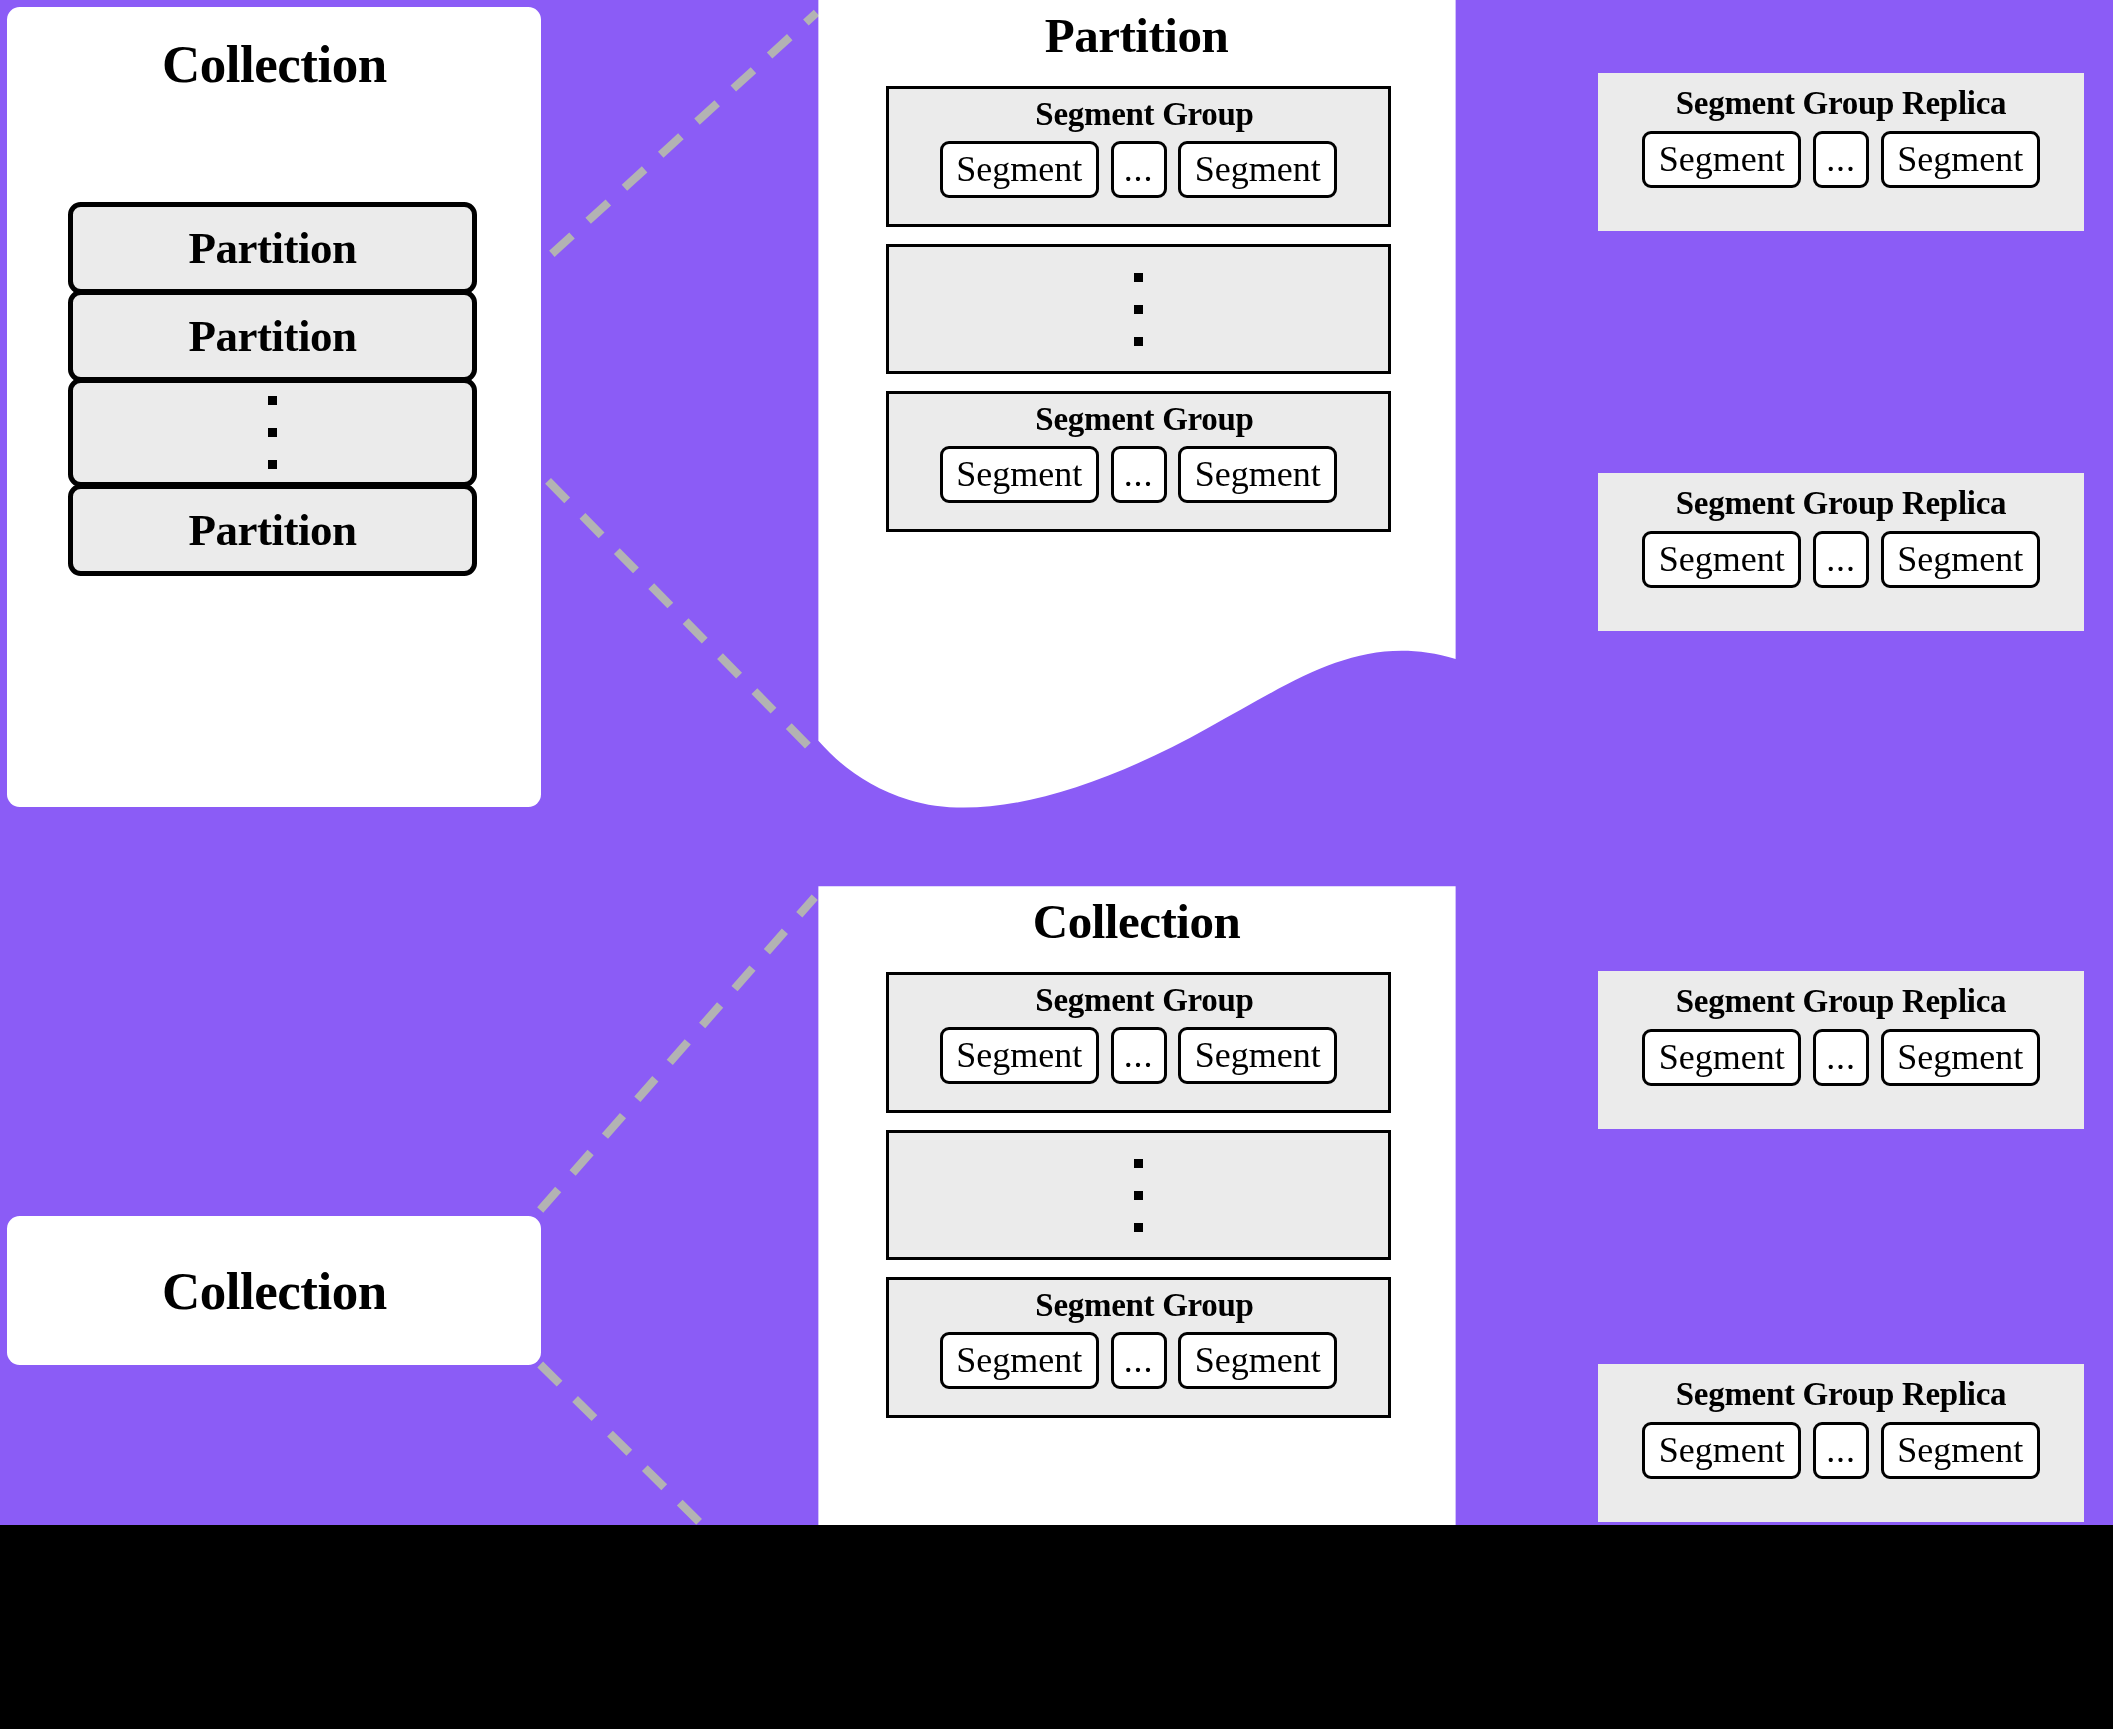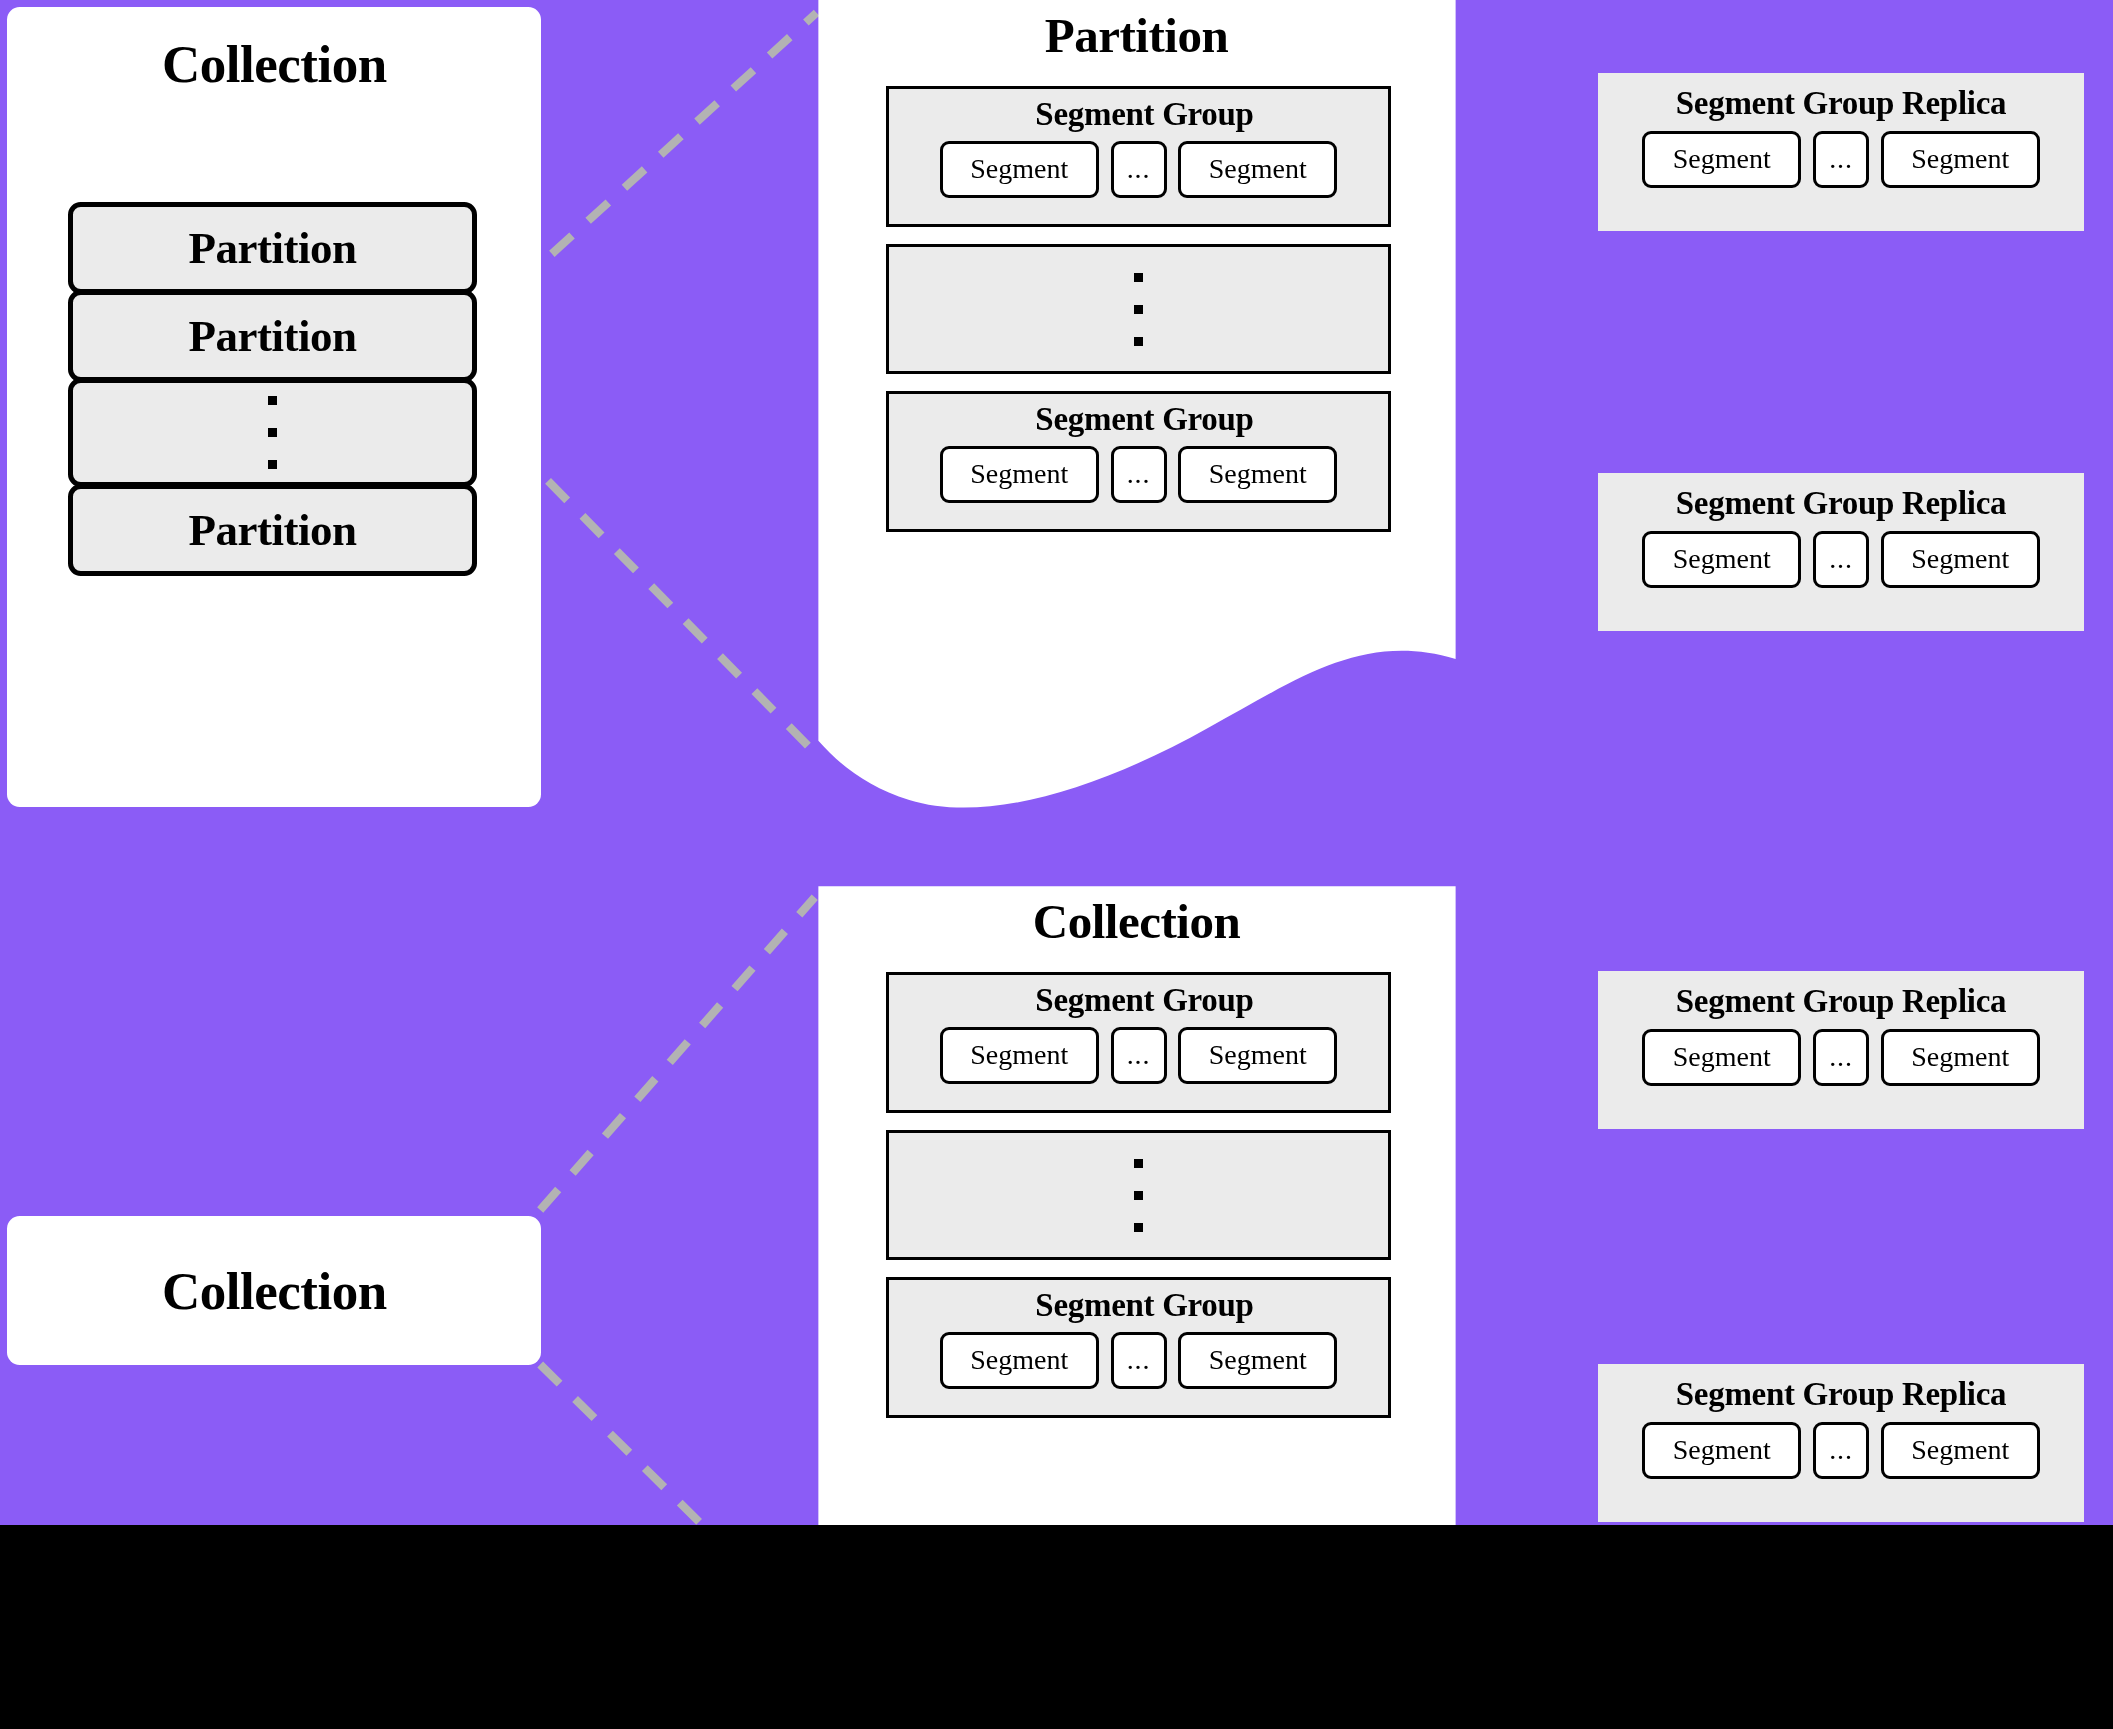--- a/index.html
+++ b/index.html
@@ -105,21 +105,21 @@
   }
   .seg-chip {
     box-sizing: border-box;
     background: #ffffff;
     border: 3.6px solid #000000;
     border-radius: 9px;
     height: 57px;
     display: flex;
     align-items: center;
     justify-content: center;
-    font-size: 28px;
+    font-size: 36px;
     color: #000000;
     font-weight: normal;
     padding: 0 7.3px;
   }
   .seg-chip.wide { width: 159px; }
   .seg-chip.dots { width: 56px; letter-spacing: 0.9px; }
 
   
   .seg-gap {
     position: absolute;

